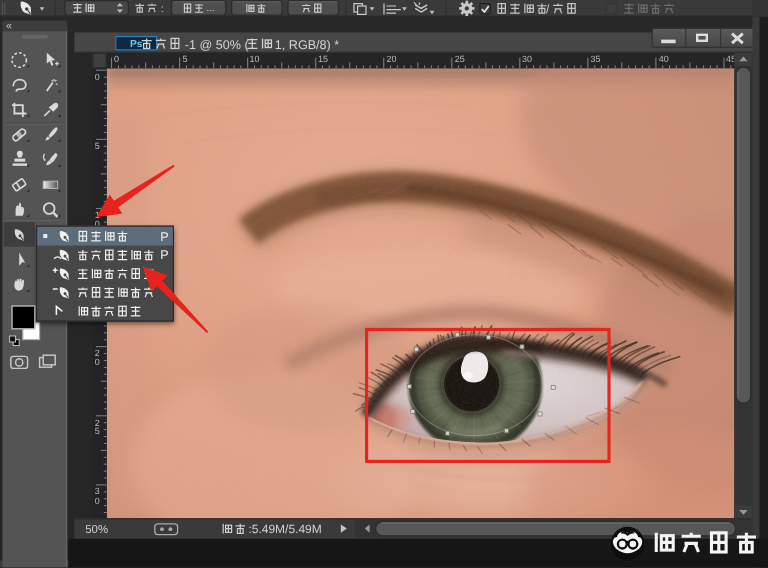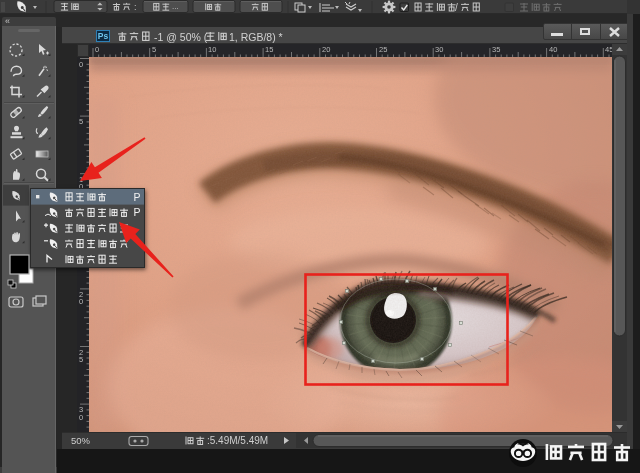--- a/index.html
+++ b/index.html
@@ -177,21 +177,21 @@
         <line x1="553.6" y1="4.4" x2="561.6" y2="4.4"></line>
         <line x1="557.6" y1="3.0" x2="557.6" y2="4.4"></line>
         <line x1="554.8" y1="7.4" x2="560.4" y2="7.4"></line>
         <line x1="556.0" y1="7.4" x2="554.6" y2="11.0"></line>
         <line x1="559.2" y1="7.4" x2="560.6" y2="11.0"></line>
       </g>
     </svg>
     <div class="abs" style="left:0;top:14px;width:640px;height:13px;background:#282828"></div>
     <div class="abs" style="left:2px;top:17px;width:54px;height:9px;background:#3d3d3d;border-radius:2px 2px 0 0;color:#c0c0c0;font-size:9px;line-height:9px;padding-left:3px;font-family:'Liberation Sans'">«</div>
     <div class="abs" style="left:62px;top:27px;width:569px;height:17px;background:#464646;border-bottom:1px solid #2d2d2d"></div>
-    <div class="abs" style="left:96px;top:30px;width:14px;height:12px;background:#0d2a42;border:1px solid #2e7fb5;color:#6fc5ec;font-size:8.5px;line-height:10px;text-align:center;font-weight:bold">Ps</div>
+    <div class="abs" style="left:96px;top:30px;width:35px;height:12px;background:#0d2a42;border:1px solid #2e7fb5;color:#6fc5ec;font-size:8.5px;line-height:10px;text-align:center;font-weight:bold">Ps</div>
     <svg class="abs" style="left:117px;top:30px" width="260" height="14">
       <g stroke="#d2d2d2" stroke-width="1.05" opacity="1.0" stroke-linecap="butt">
         <line x1="1.1" y1="3.9" x2="9.4" y2="3.9"></line>
         <line x1="5.2" y1="2.0" x2="5.2" y2="10.4"></line>
         <rect x="2.7" y="6.2" width="5.0" height="4.2" fill="none"></rect>
       </g>
       <g stroke="#d2d2d2" stroke-width="1.05" opacity="1.0" stroke-linecap="butt">
         <line x1="12.8" y1="3.6" x2="21.2" y2="3.6"></line>
         <line x1="17.0" y1="2.0" x2="17.0" y2="3.6"></line>
         <line x1="14.1" y1="6.7" x2="19.9" y2="6.7"></line>

